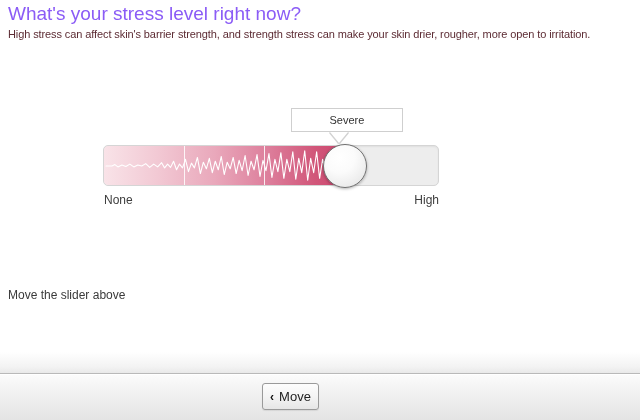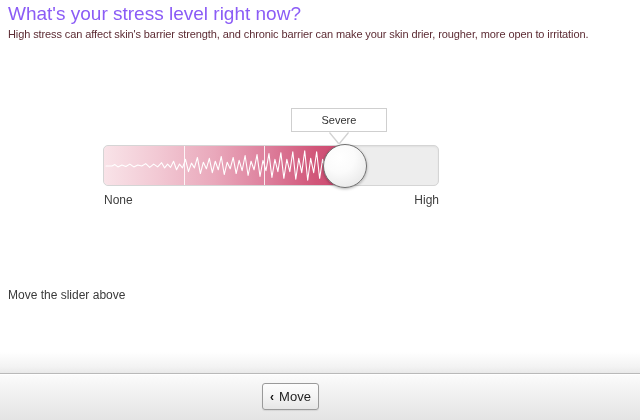--- a/index.html
+++ b/index.html
@@ -45,21 +45,21 @@
     left: 103px;
     top: 108px;
     width: 336px;
     height: 100px;
   }
 
   #slider-tooltip {
     position: absolute;
     left: 189px;
     top: 0px;
-    width: 96px;
+    width: 112px;
     height: 24px;
     background: #ffffff;
     border: 1px solid #cfcfcf;
     box-sizing: border-box;
     text-align: center;
     font-size: 11px;
     line-height: 22px;
     color: #333333;
   }
   #slider-tooltip-pointer {
@@ -206,21 +206,21 @@
     box-shadow: 0 1px 1px rgba(0,0,0,0.08);
   }
   #back-button { left: 262px; width: 57px; }
   #next-button { left: 322px; width: 57px; }
   .nav-chevron { font-size: 12px; font-weight: bold; color: #111; line-height: 1; }
 </style>
 </head>
 <body>
 
 <div id="question-title">What's your stress level right now?</div>
-<div id="question-subtitle">High stress can affect skin's barrier strength, and chronic barrier can make your skin drier, rougher, more open to irritation.</div>
+<div id="question-subtitle">High stress can affect skin's barrier strength, and strength stress can make your skin drier, rougher, more open to irritation.</div>
 
 <div id="slider-region">
 
   <div id="slider-tooltip" style="left: 187.92px;">Severe</div>
   <div id="slider-tooltip-pointer" style="left: 226.92px;"></div>
 
   <div id="slider-track">
     <div id="slider-fill" style="width: 72%;">
       <svg id="slider-wave" viewBox="0 0 242 41" preserveAspectRatio="none">
         <path fill="none" stroke="#ffffff" stroke-width="1.1" stroke-linejoin="round" stroke-linecap="round" d="M2,21 L8,21 L11,19.5 L14,22 L18,20 L22,21.5 L26,19 L30,22 L34,20 L38,21 L42,18.5

